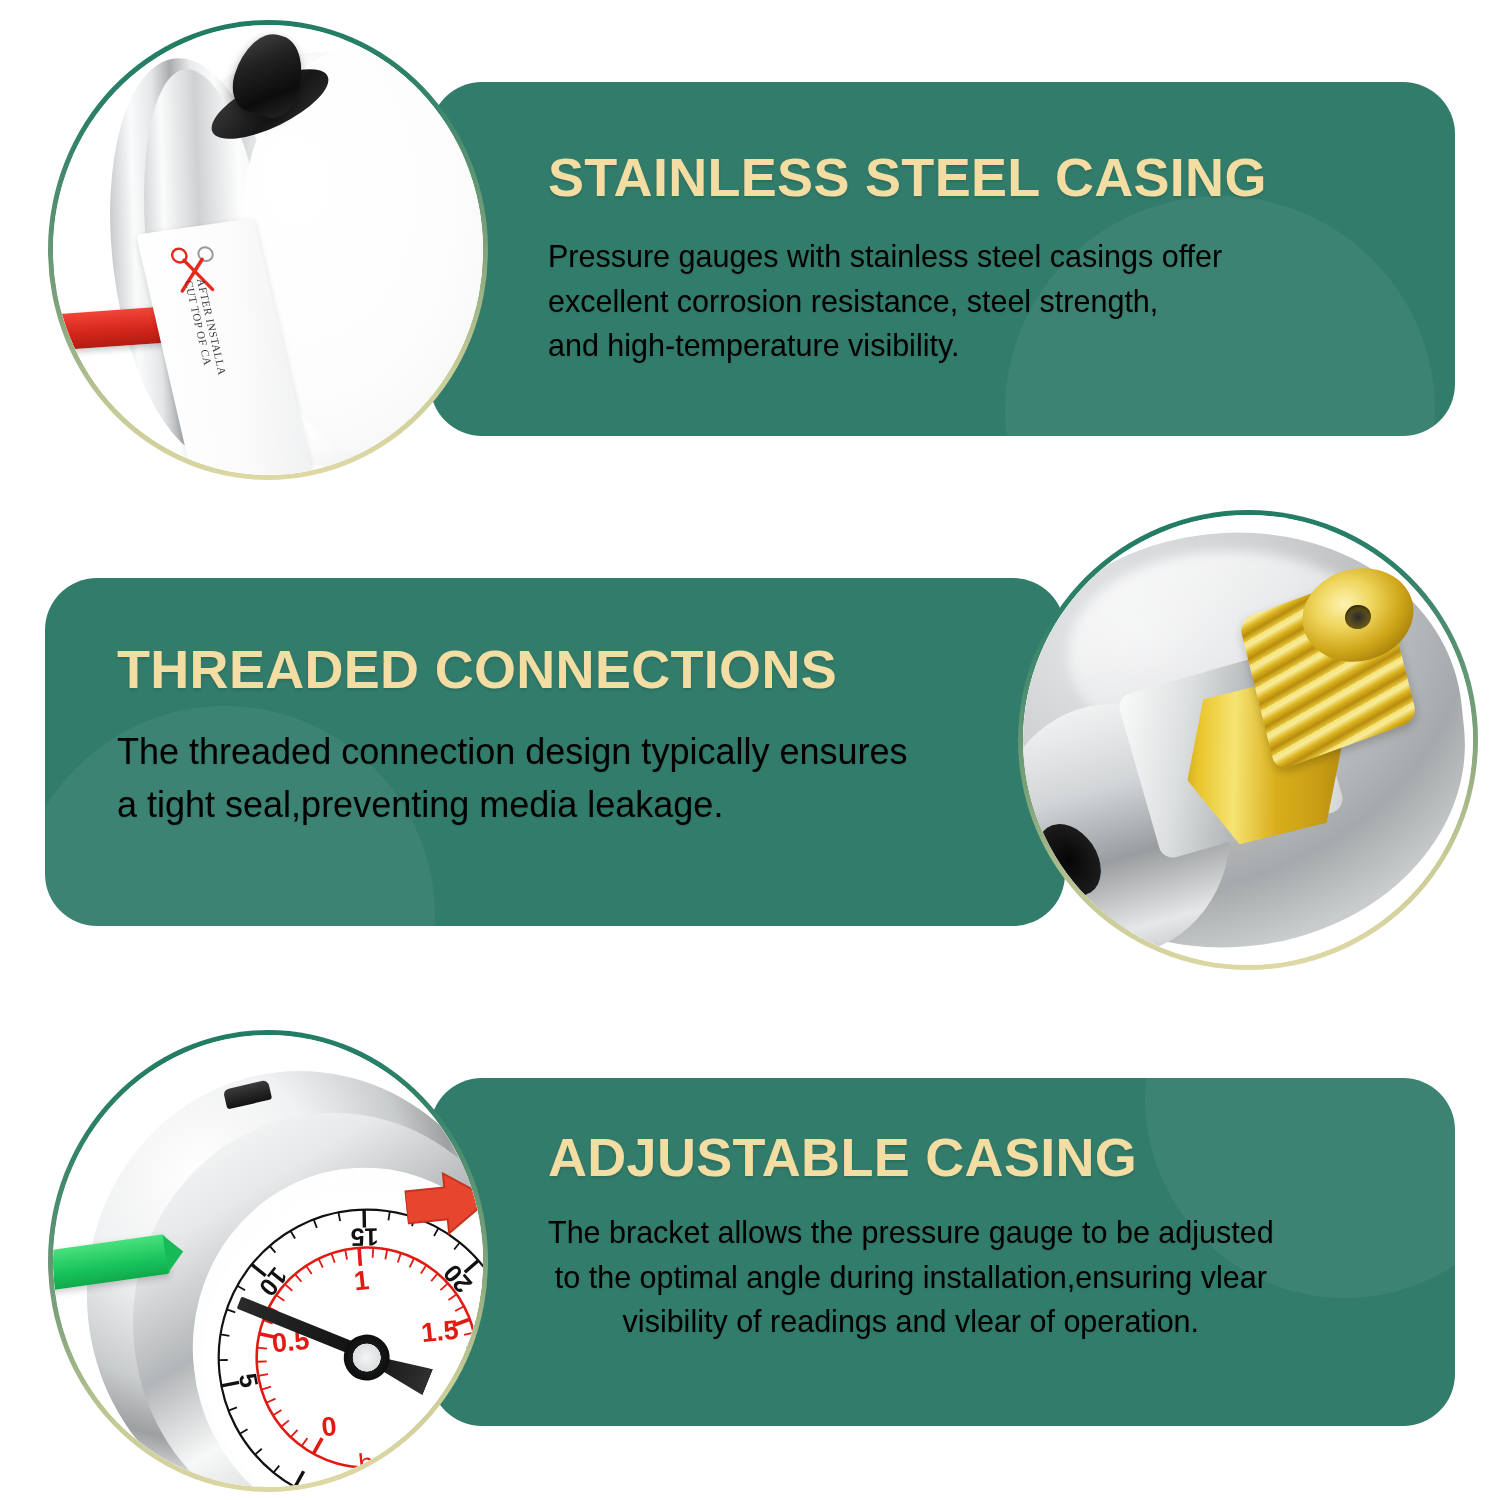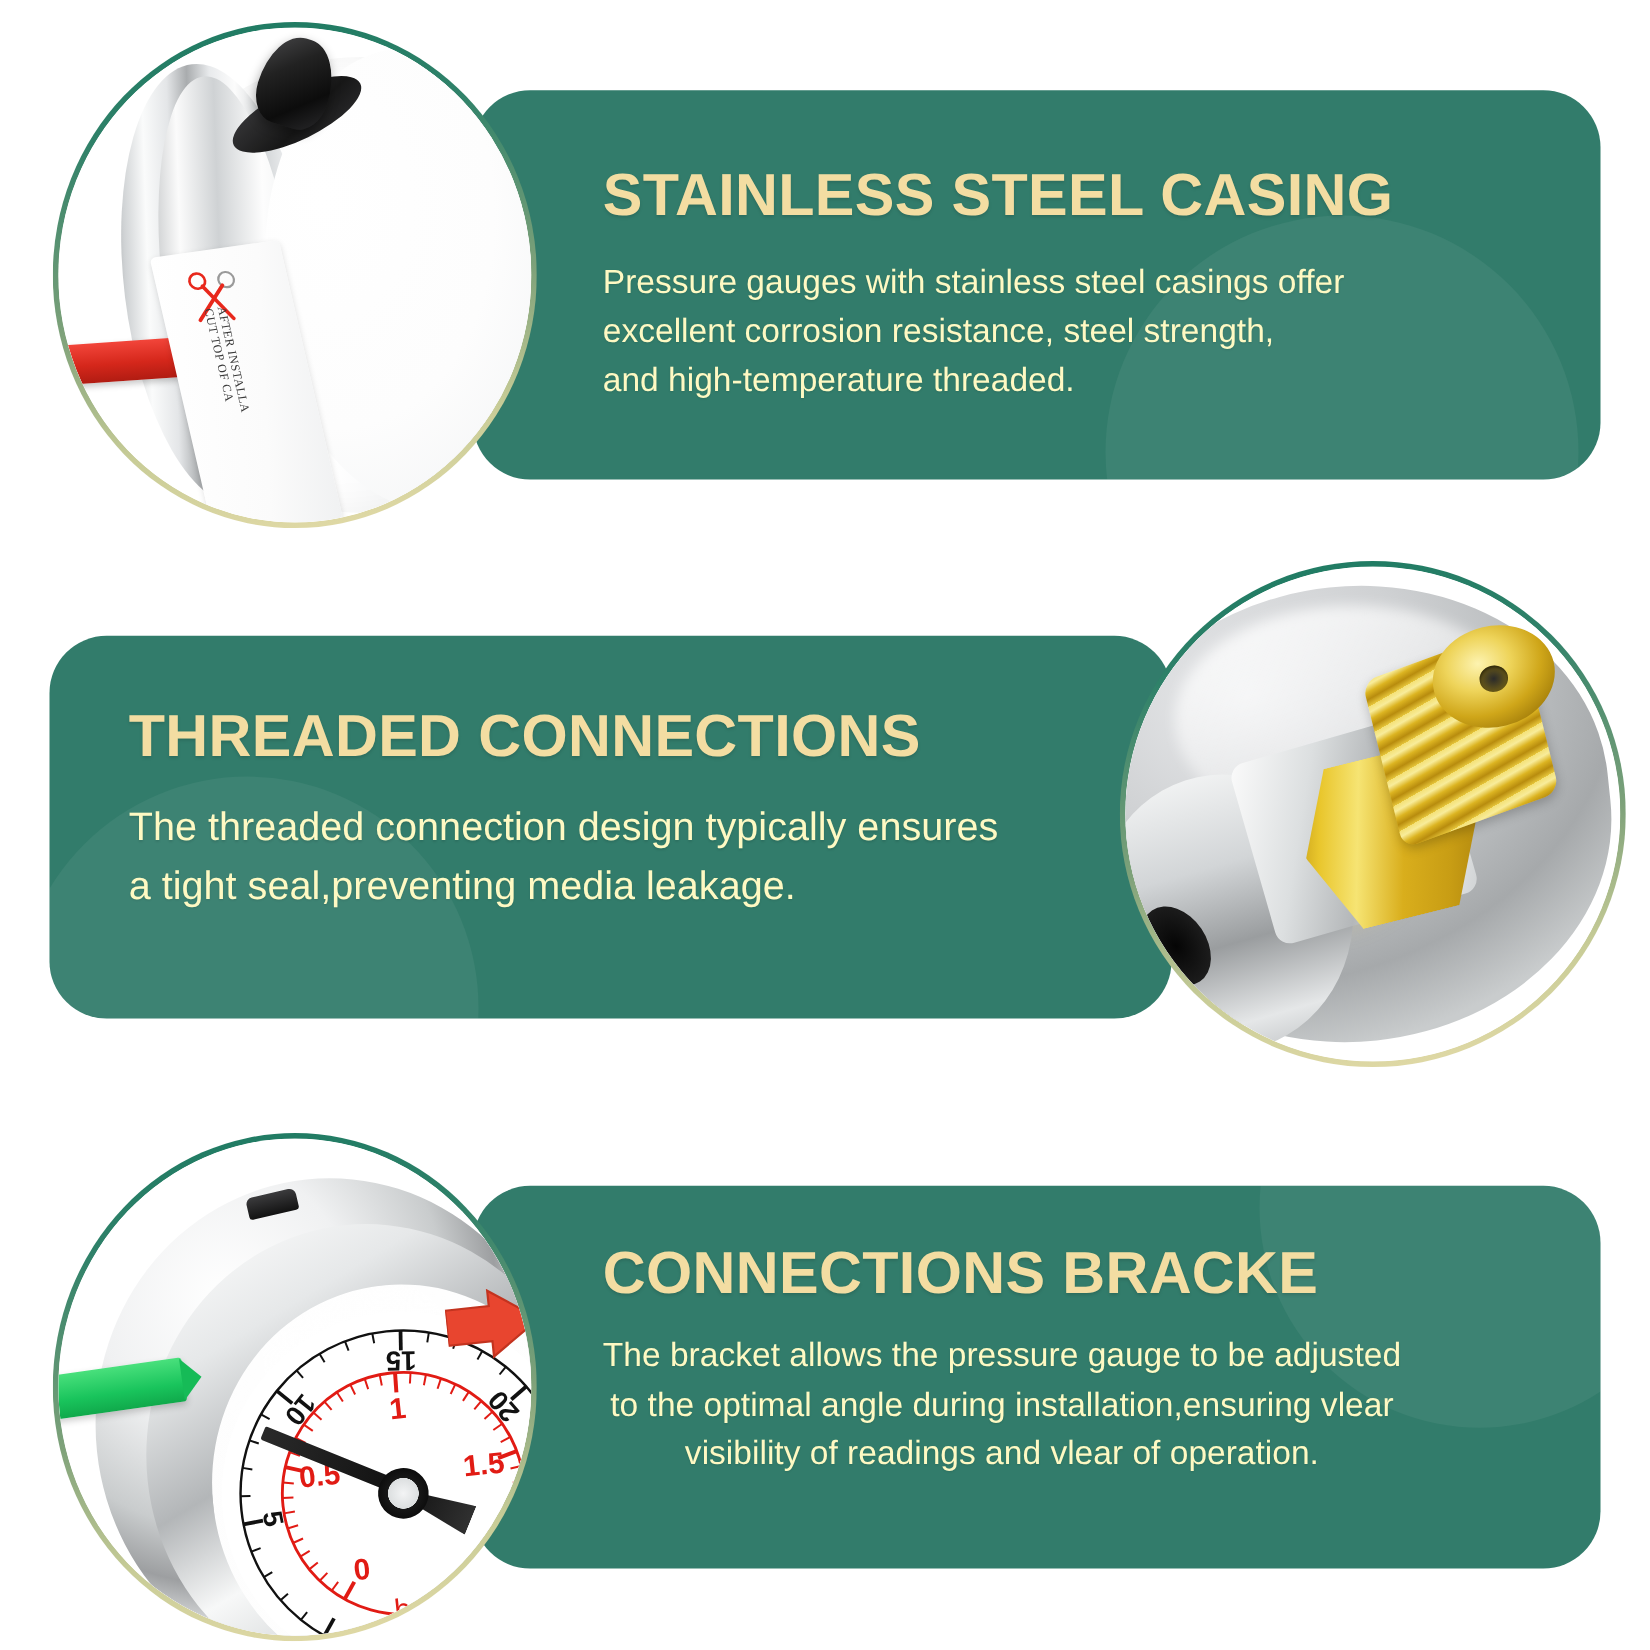--- a/index.html
+++ b/index.html
@@ -30,21 +30,21 @@
 
   .feature-title {
     color:#F3DDA2;
     font-weight:bold;
     letter-spacing:0.3px;
     line-height:1.0;
     text-shadow:0 2px 3px rgba(0,0,0,0.13);
     white-space:nowrap;
   }
   .feature-desc {
-    color:#fef9c3;
+    color:#000000;
     line-height:1.46;
     text-shadow:0 1px 2px rgba(0,0,0,0.10);
   }
   .feature-desc span { display:block; white-space:nowrap; }
 
   
   #panel-1 { left:430px; top:82px; width:1025px; height:354px; }
   #panel-1 .deco { width:430px; height:430px; right:20px; bottom:-190px; }
   #panel-1 .panel-body { left:118px; top:68px; }
   #panel-1 .feature-title { font-size:54px; }
@@ -313,40 +313,40 @@
 
 <div id="stage">
 
   <div class="panel" id="panel-1">
     <div class="deco"></div>
     <div class="panel-body">
       <div class="feature-title">STAINLESS STEEL CASING</div>
       <div class="feature-desc">
         <span>Pressure gauges with stainless steel casings offer</span>
         <span>excellent corrosion resistance, steel strength,</span>
-        <span>and high-temperature threaded.</span>
+        <span>and high-temperature visibility.</span>
       </div>
     </div>
   </div>
 
   <div class="panel" id="panel-2">
     <div class="deco"></div>
     <div class="panel-body">
       <div class="feature-title">THREADED CONNECTIONS</div>
       <div class="feature-desc">
         <span>The threaded connection design typically ensures</span>
         <span>a tight seal,preventing media leakage.</span>
       </div>
     </div>
   </div>
 
   <div class="panel" id="panel-3">
     <div class="deco"></div>
     <div class="panel-body">
-      <div class="feature-title">CONNECTIONS BRACKE</div>
+      <div class="feature-title">ADJUSTABLE CASING</div>
       <div class="feature-desc">
         <span>The bracket allows the pressure gauge to be adjusted</span>
         <span>to the optimal angle during installation,ensuring vlear</span>
         <span>visibility of readings and vlear of operation.</span>
       </div>
     </div>
   </div>
 
   <div class="photo-circle" id="photo-casing">
     <div class="photo-inner">

